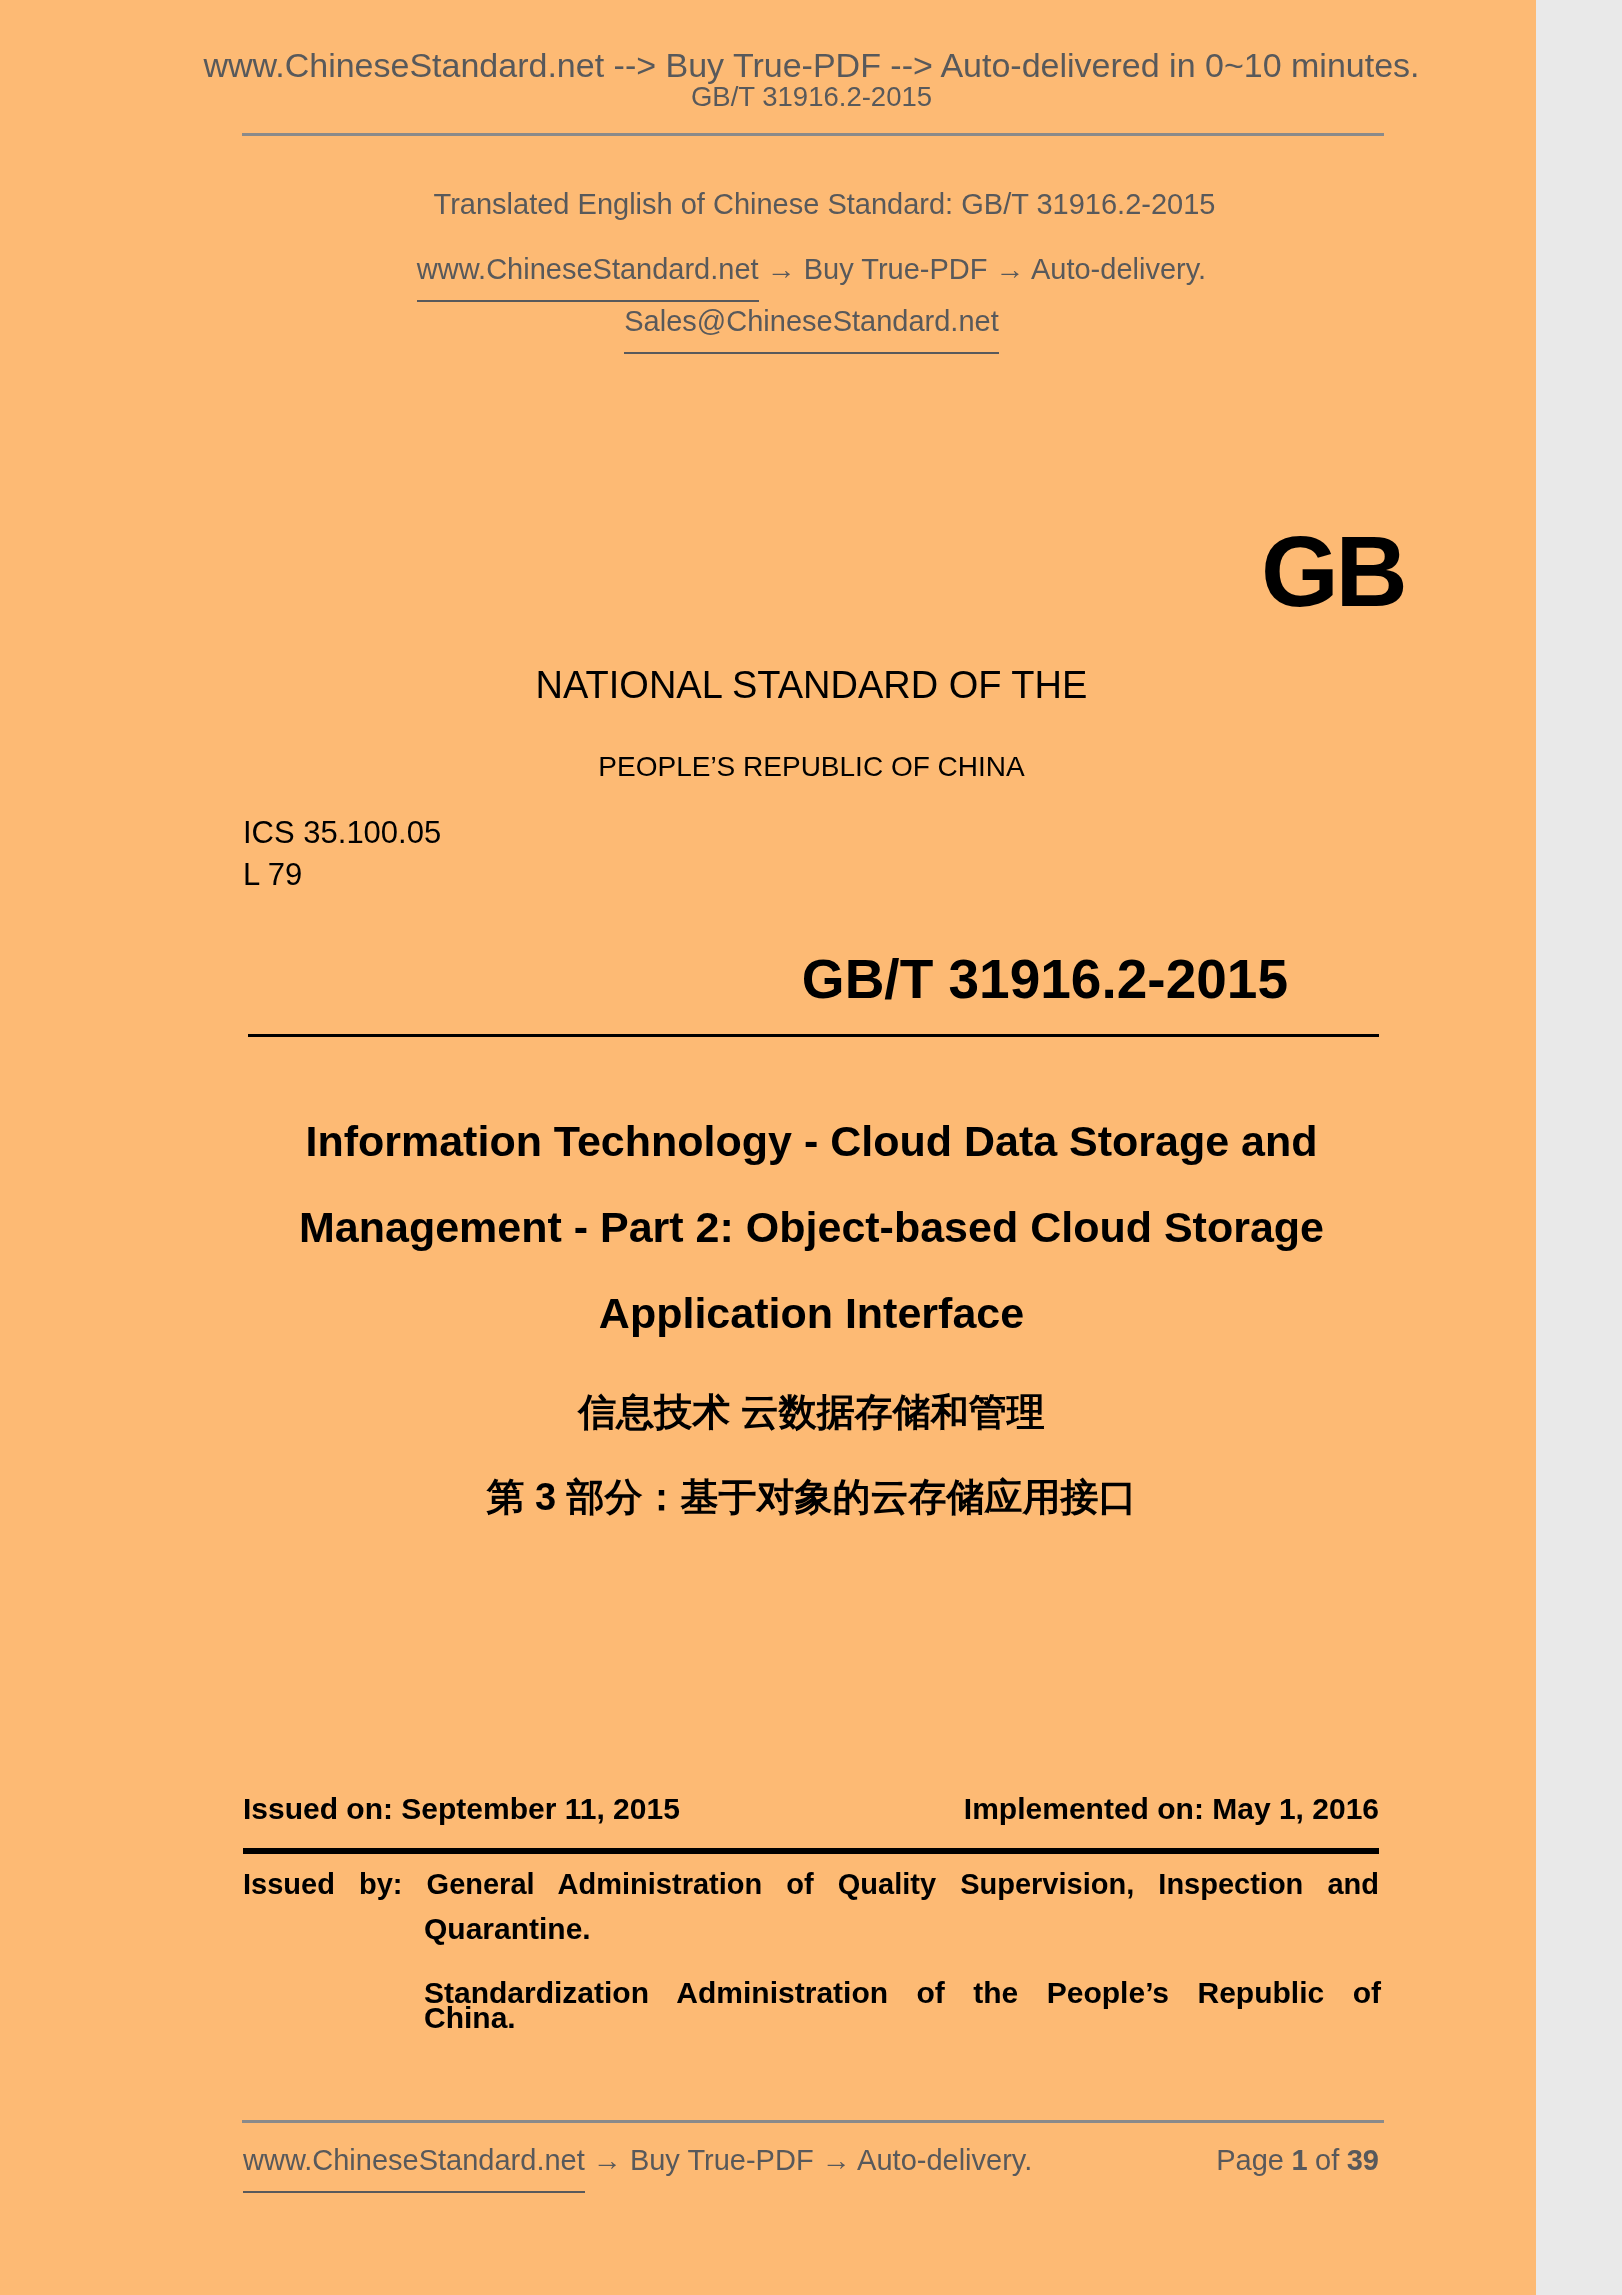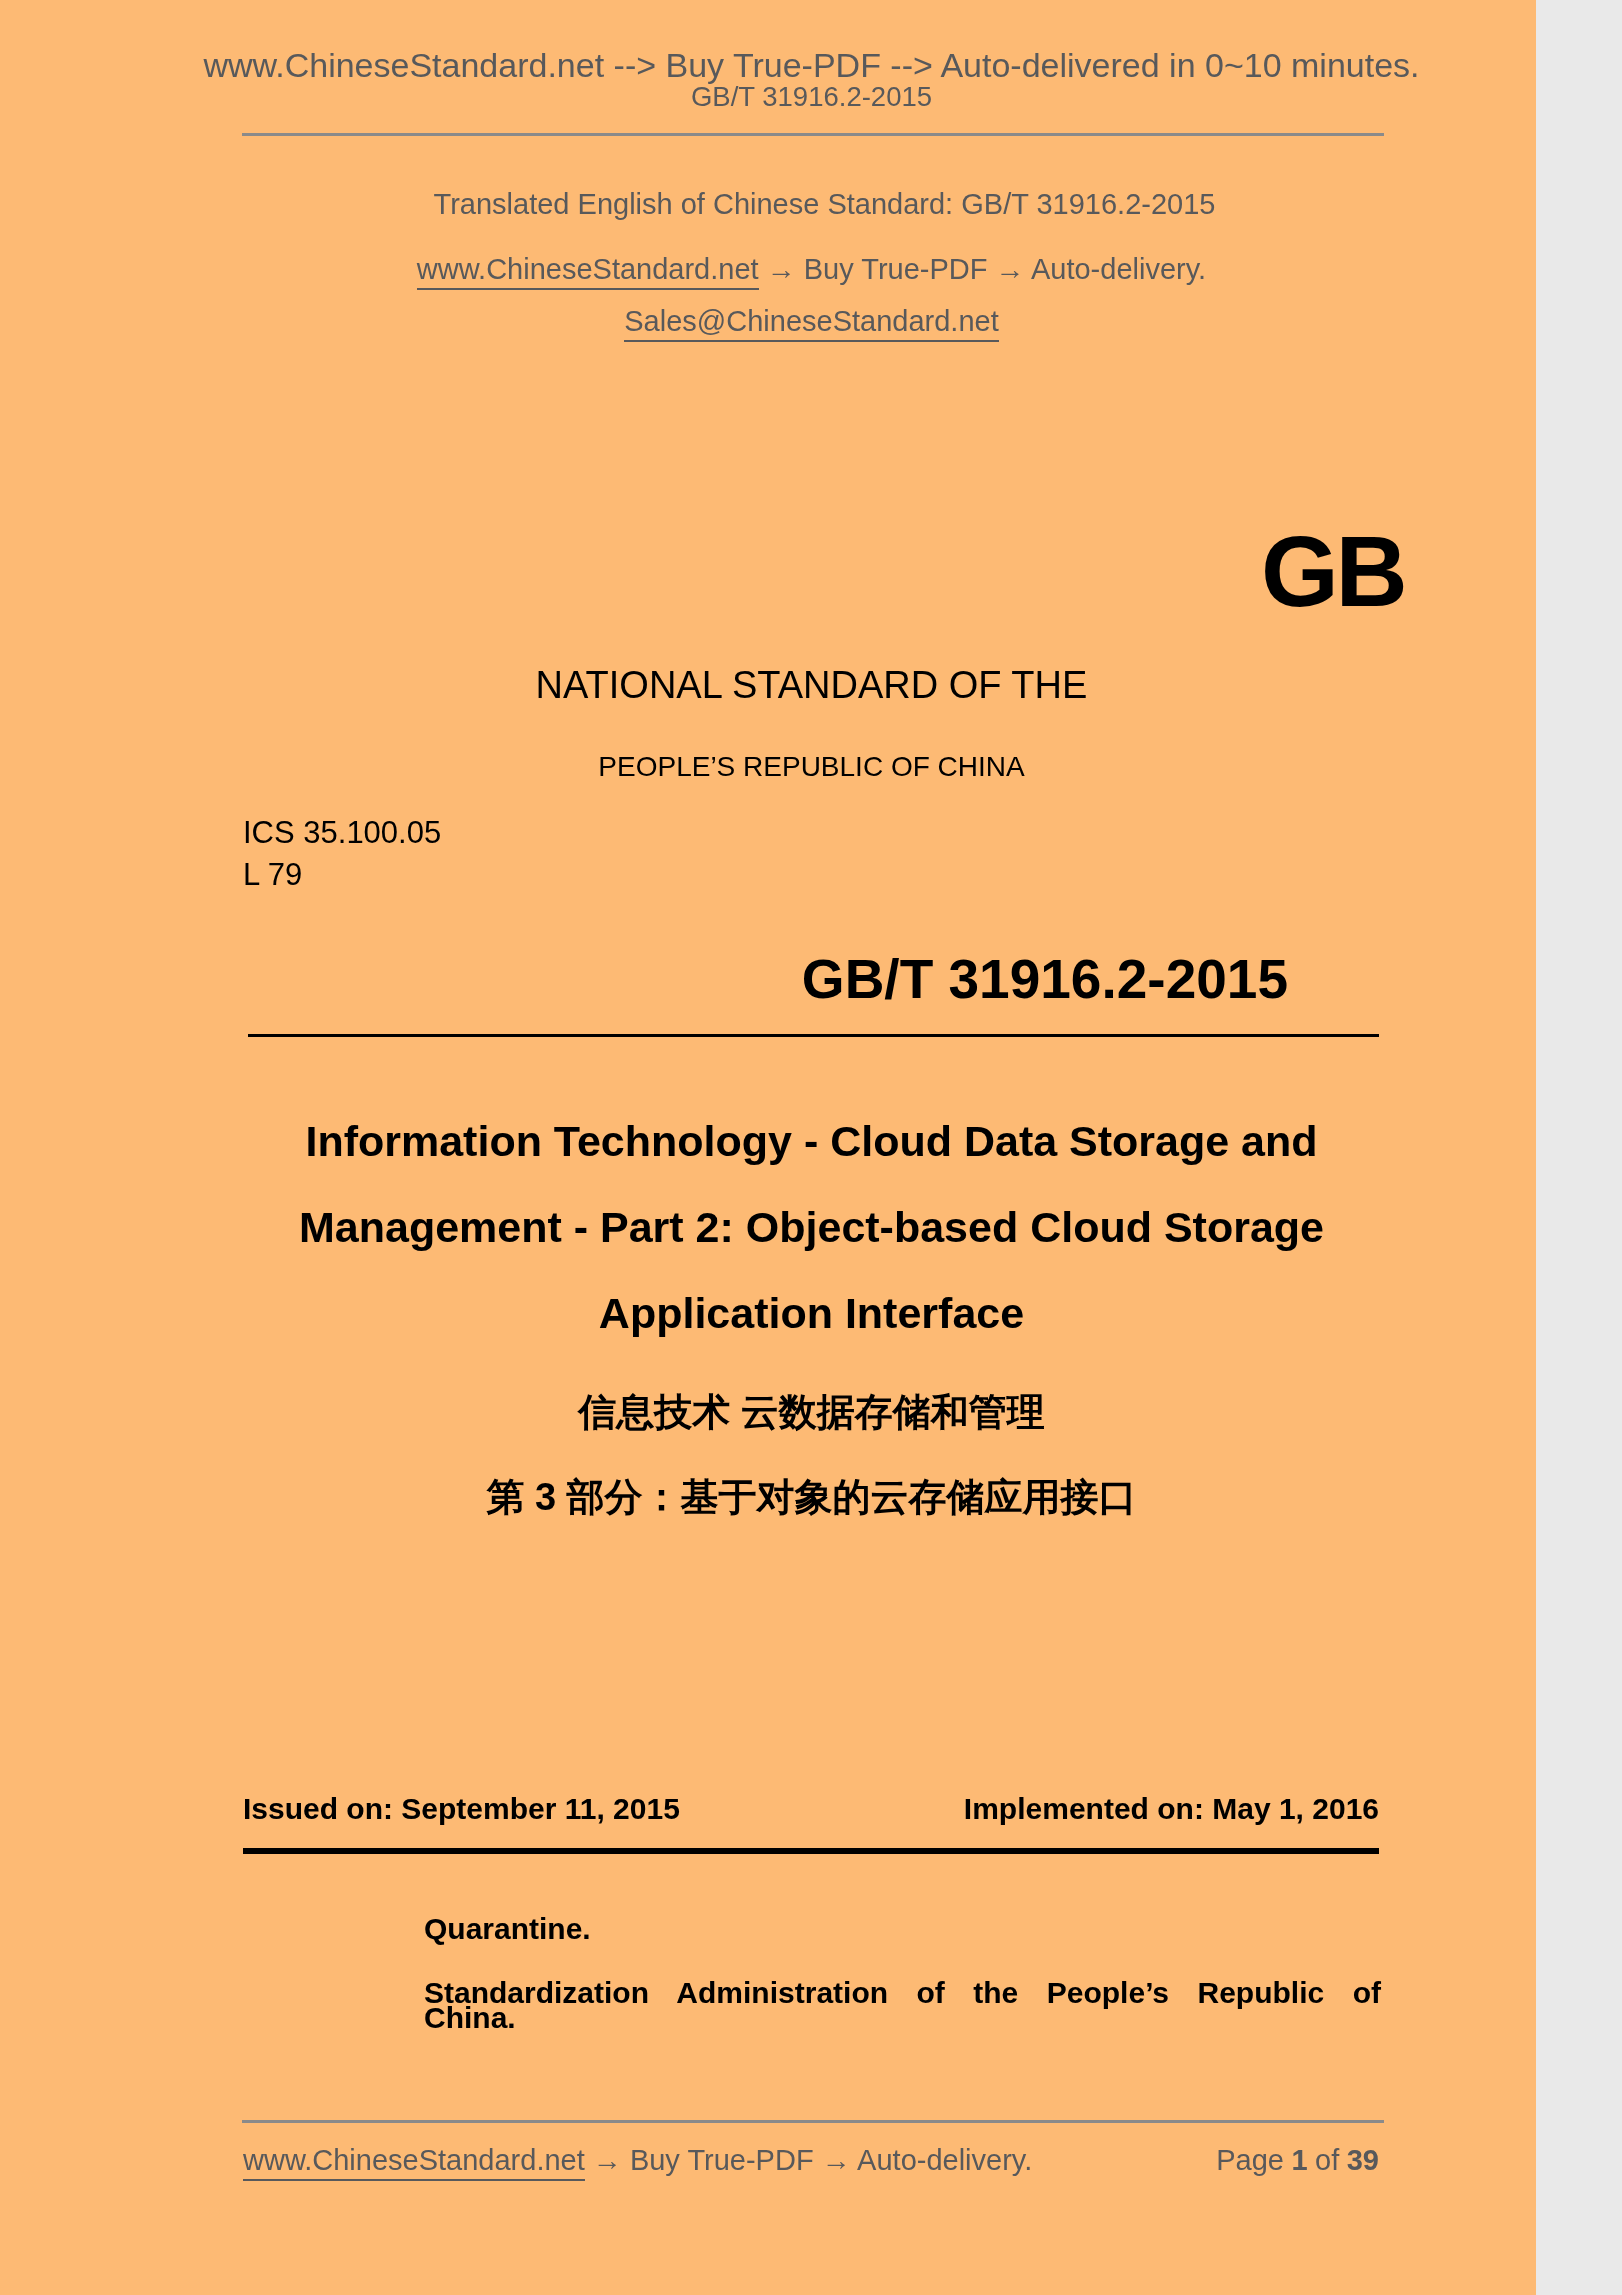--- a/index.html
+++ b/index.html
@@ -7,21 +7,21 @@
     position:relative;
     width:1536px;height:2295px;
     background:#fdba74;
     font-family:"Liberation Sans","DejaVu Sans",sans-serif;
     color:#000;
     overflow:hidden;
   }
   .abs{position:absolute;white-space:nowrap;}
   .center{left:0;width:1623px;text-align:center;}
   .gray{color:#58595b;}
-  .u{border-bottom:2.5px solid #58595b;padding-bottom:3px;}
+  .u{border-bottom:2.5px solid #58595b;padding-bottom:15px;}
   .rule{position:absolute;background:#8a8a8a;}
   .rule.black{background:#000;}
   .hdr1{top:46px;font-size:34px;}
   .hdr2{top:81px;font-size:27.5px;}
   .trans1{top:188px;font-size:29px;padding-left:13px;}
   .trans2{top:253px;font-size:29px;}
   .trans3{top:305px;font-size:29px;}
   .gb-logo{top:521px;left:1229px;font-size:100px;font-weight:bold;letter-spacing:-3.3px;line-height:1;margin-left:32px;}
   .nat1{top:664px;font-size:38px;}
   .nat2{top:751px;font-size:28px;}
@@ -71,20 +71,21 @@
 
   <div class="abs center zh zh1">信息技术 云数据存储和管理</div>
   <div class="abs center zh zh2">第 3 部分：基于对象的云存储应用接口</div>
 
   <div class="abs dates">
     <span>Issued on: September 11, 2015</span>
     <span>Implemented on: May 1, 2016</span>
   </div>
   <div class="rule black" style="left:243px;top:1848px;width:1136px;height:5.8px;"></div>
 
+  <div class="abs issuedby1" style="white-space:normal;">Issued by: General Administration of Quality Supervision, Inspection and</div>
   <div class="abs issuedby2">Quarantine.</div>
   <div class="abs issuedby3" style="white-space:normal;margin-top:19px;">Standardization Administration of the People’s Republic of</div>
   <div class="abs issuedby4">China.</div>
 
   <div class="rule" style="left:242px;top:2120px;width:1142px;height:2.5px;"></div>
   <div class="abs footer gray">
     <span><span class="u">www.ChineseStandard.net</span><span> → Buy True-PDF → Auto-delivery.</span></span>
     <span class="pagein">
       <span>Page</span>
       <span class="b">1</span>

